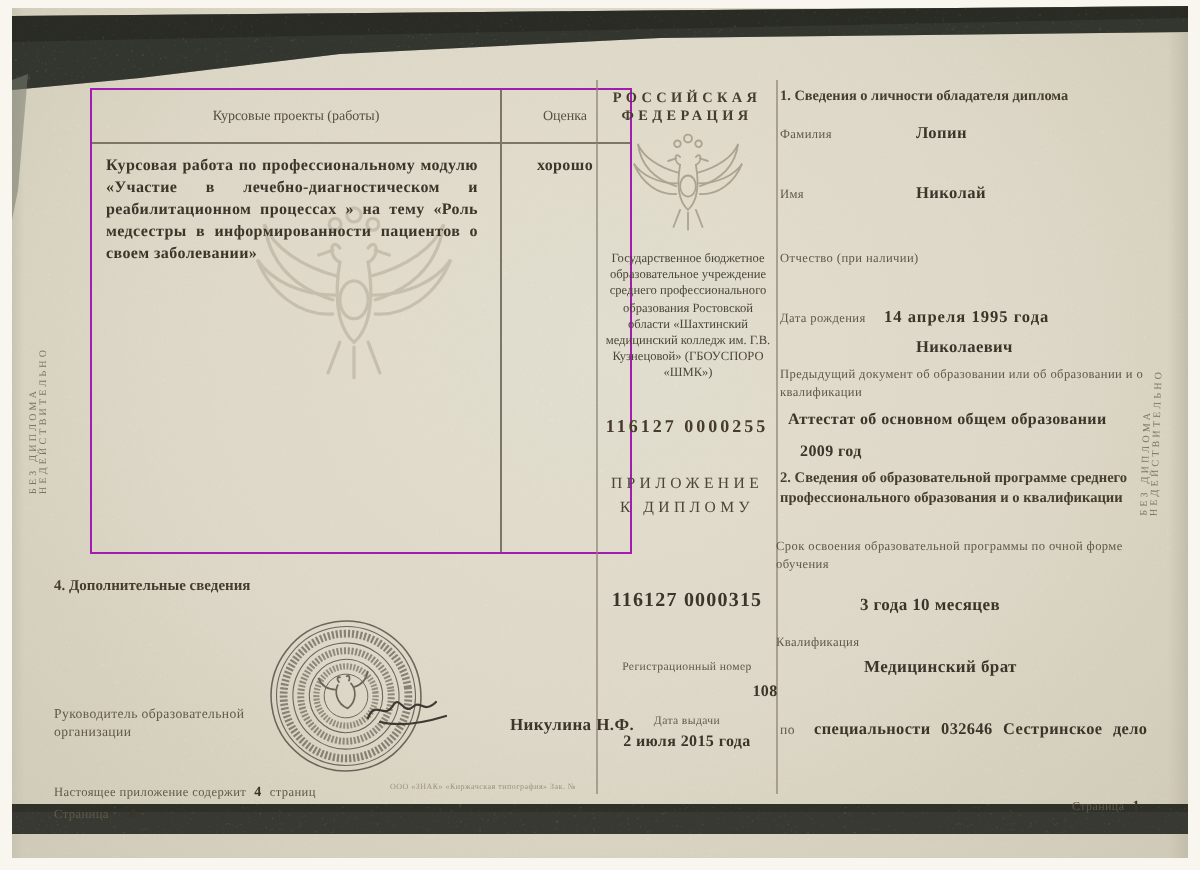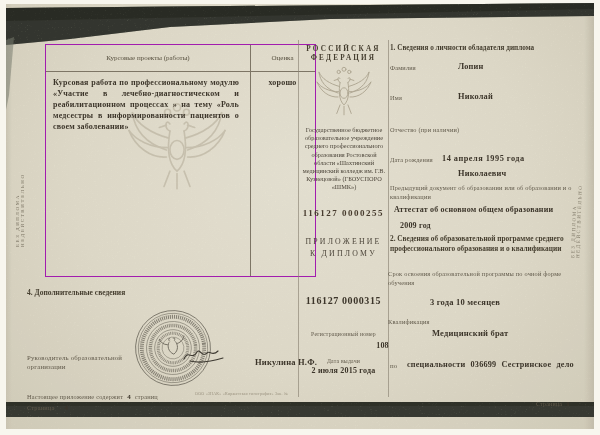--- a/index.html
+++ b/index.html
@@ -166,21 +166,21 @@
 
   <div class="t sec" style="left:390px;top:234px;width:197px;">2. Сведения об образовательной программе среднего профессионального образования и о квалификации</div>
 
   <div class="t lbl" style="left:388px;top:270px;width:195px;">Срок освоения образовательной программы по очной форме обучения</div>
   <div class="t val" style="left:430px;top:297px;font-size:8.5px;">3 года 10 месяцев</div>
 
   <div class="t lbl" style="left:388px;top:318px;">Квалификация</div>
   <div class="t val" style="left:432px;top:328px;font-size:8.5px;">Медицинский брат</div>
 
   <div class="t lbl" style="left:390px;top:362px;font-size:6.8px;">по</div>
-  <div class="t val" style="left:407px;top:360px;font-size:8.2px;word-spacing:3px;">специальности 036699  Сестринское  дело</div>
+  <div class="t val" style="left:407px;top:360px;font-size:8.2px;word-spacing:3px;">специальности 032646  Сестринское  дело</div>
 
   <div class="t" style="left:536px;top:392px;">
     <span class="lbl" style="font-size:6px;">Страница</span>
     <span class="val" style="font-size:7px;">1</span>
   </div>
 
   <div class="vtext" style="left:572px;top:158px;height:100px;transform:rotate(182deg);">БЕЗ ДИПЛОМА НЕДЕЙСТВИТЕЛЬНО</div>
 </div>
 
 </body></html>

